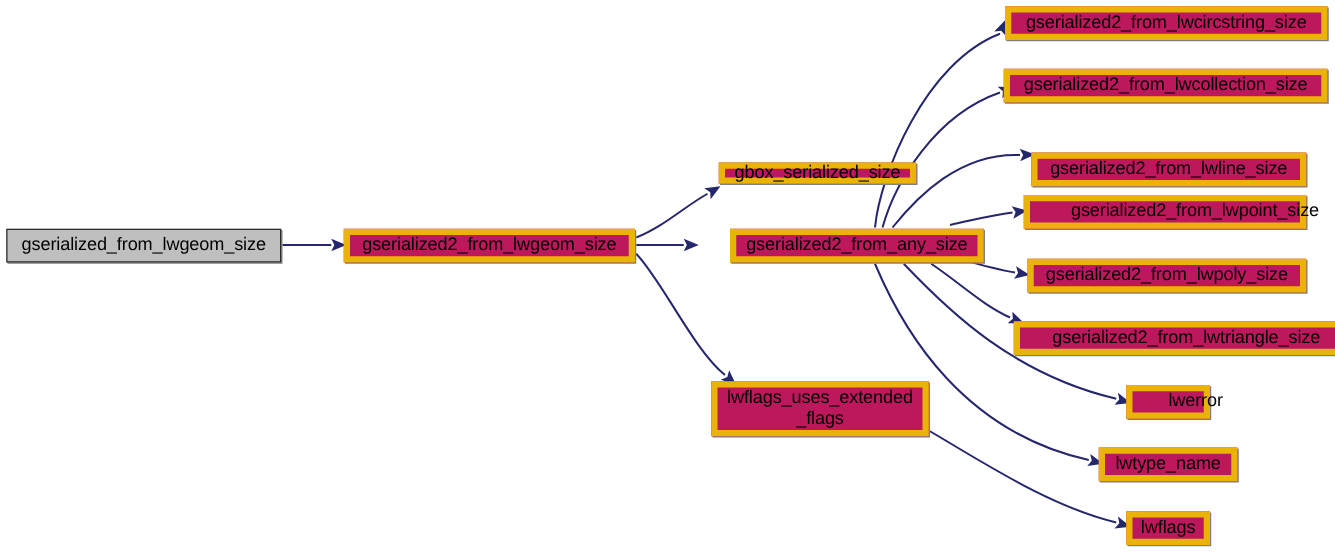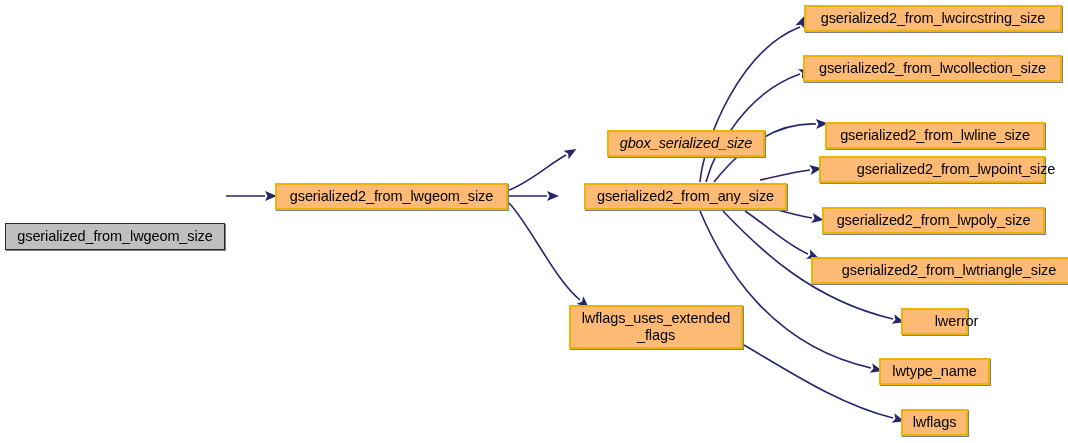--- a/index.html
+++ b/index.html
@@ -21,22 +21,22 @@
     position: absolute;
     left: 0;
     top: 0;
     width: 1068px;
     height: 443px;
     pointer-events: none;
   }
   .node {
     position: absolute;
     box-sizing: border-box;
-    border: 2px solid #eab308;
-    background: #fdba74;
+    border: 5px solid #eab308;
+    background: #be185d;
     color: #000000;
     font-size: 14.5px;
     line-height: 1.15;
     display: flex;
     align-items: center;
     justify-content: center;
     text-align: center;
     white-space: pre-line;
     box-shadow: 1px 1px 0 0 #808080;
     letter-spacing: -0.1px;
@@ -76,23 +76,23 @@
       <polygon points="0,-5 12,0 0,5 2.5,0" fill="#26266e" transform="translate(800,74) rotate(-22)"></polygon>
       <polygon points="0,-5 12,0 0,5 2.5,0" fill="#26266e" transform="translate(816,124) rotate(-2)"></polygon>
       <polygon points="0,-5 12,0 0,5 2.5,0" fill="#26266e" transform="translate(810,170) rotate(-8)"></polygon>
       <polygon points="0,-5 12,0 0,5 2.5,0" fill="#26266e" transform="translate(812,218) rotate(10)"></polygon>
       <polygon points="0,-5 12,0 0,5 2.5,0" fill="#26266e" transform="translate(808,254) rotate(22)"></polygon>
       <polygon points="0,-5 12,0 0,5 2.5,0" fill="#26266e" transform="translate(893,319) rotate(16)"></polygon>
       <polygon points="0,-5 12,0 0,5 2.5,0" fill="#26266e" transform="translate(871,368) rotate(14)"></polygon>
       <polygon points="0,-5 12,0 0,5 2.5,0" fill="#26266e" transform="translate(893,418) rotate(16)"></polygon>
     </svg>
   <div id="nodes">
-      <div class="node current" style="left: 5px; top: 183px; width: 220px; height: 27px; margin-top: 40px;"><span class="lbl">gserialized_from_lwgeom_size</span></div>
+      <div class="node current" style="left: 5px; top: 183px; width: 220px; height: 27px;"><span class="lbl">gserialized_from_lwgeom_size</span></div>
       <div class="node" style="left: 275px; top: 183px; width: 233px; height: 27px;"><span class="lbl">gserialized2_from_lwgeom_size</span></div>
-      <div class="node" style="left: 607px; top: 130px; width: 158px; height: 27px; font-style: italic;"><span class="lbl">gbox_serialized_size</span></div>
+      <div class="node" style="left: 575px; top: 130px; width: 158px; height: 17px;"><span class="lbl">gbox_serialized_size</span></div>
       <div class="node" style="left: 584px; top: 183px; width: 203px; height: 27px;"><span class="lbl">gserialized2_from_any_size</span></div>
       <div class="node" style="left: 569px; top: 305px; width: 174px; height: 44px;"><span class="lbl">lwflags_uses_extended
 _flags</span></div>
       <div class="node" style="left: 804px; top: 5px; width: 258px; height: 27px;"><span class="lbl">gserialized2_from_lwcircstring_size</span></div>
       <div class="node" style="left: 803px; top: 55px; width: 259px; height: 27px;"><span class="lbl">gserialized2_from_lwcollection_size</span></div>
       <div class="node" style="left: 825px; top: 106px; width: 220px; height: 27px; margin-top: 16px;"><span class="lbl">gserialized2_from_lwline_size</span></div>
       <div class="node" style="left: 819px; top: 156px; width: 226px; height: 27px; padding-left: 48px;"><span class="lbl">gserialized2_from_lwpoint_size</span></div>
       <div class="node" style="left: 822px; top: 207px; width: 223px; height: 27px;"><span class="lbl">gserialized2_from_lwpoly_size</span></div>
       <div class="node" style="left: 811px; top: 257px; width: 276px; height: 27px;"><span class="lbl">gserialized2_from_lwtriangle_size</span></div>
       <div class="node" style="left: 901px; top: 308px; width: 67px; height: 27px; padding-left: 44px;"><span class="lbl">lwerror</span></div>

